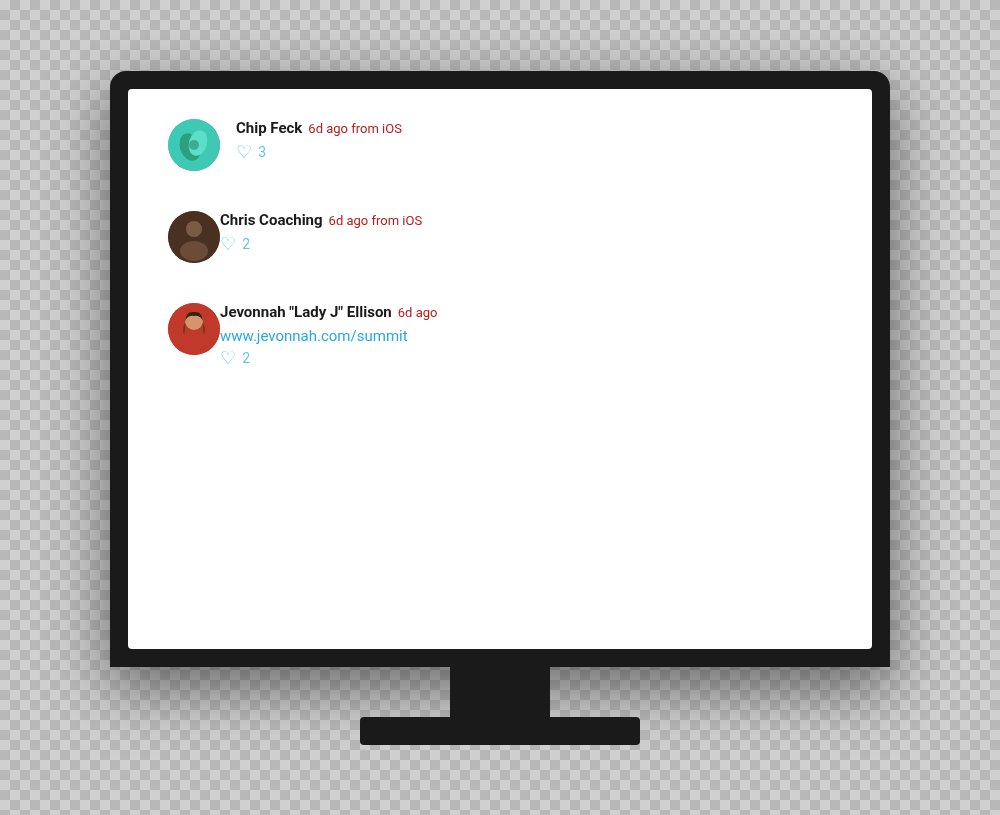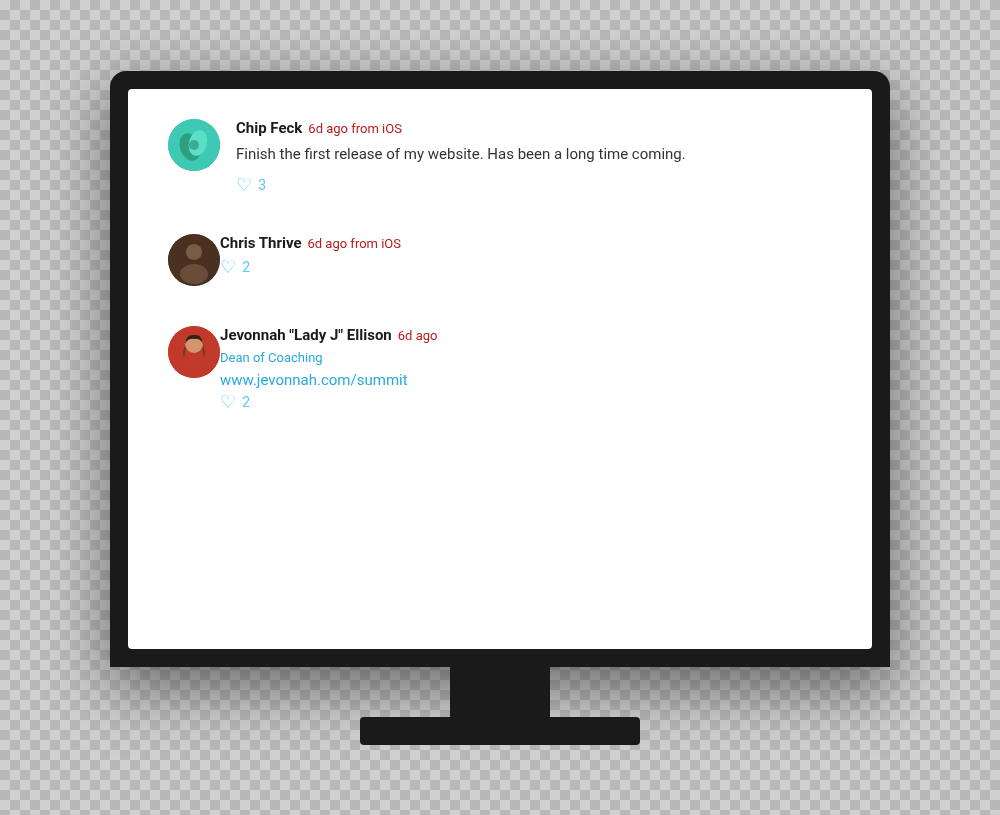--- a/index.html
+++ b/index.html
@@ -196,40 +196,39 @@
             <ellipse cx="22" cy="28" rx="10" ry="14" fill="#2d9e7e" transform="rotate(-20 22 28)"></ellipse>
             <ellipse cx="30" cy="24" rx="9" ry="13" fill="#5bdfc8" transform="rotate(15 30 24)"></ellipse>
             <circle cx="26" cy="26" r="5" fill="#1a7a5e" opacity="0.5"></circle>
           </svg>
         </div>
         <div class="post-content">
           <div class="post-header">
             <span class="author-name">Chip Feck</span>
             <span class="post-meta">6d ago from iOS</span>
           </div>
-          <p class="post-text">Finish the first release of my website. Has been a long time coming.</p>
           <div class="like-row">
             <span class="heart-icon">♡</span>
             <span class="like-count">3</span>
           </div>
         </div>
       </div>
 
       <div class="post">
         <div class="silhouette">
           <svg width="52" height="52" viewBox="0 0 52 52" xmlns="http://www.w3.org/2000/svg">
             <circle cx="26" cy="26" r="26" fill="#4a3020"></circle>
 
             <circle cx="26" cy="18" r="8" fill="#7a5c45"></circle>
             <ellipse cx="26" cy="40" rx="14" ry="10" fill="#6b4c38"></ellipse>
           </svg>
         </div>
         <div class="post-content">
           <div class="post-header">
-            <span class="author-name">Chris Thrive</span>
+            <span class="author-name">Chris Coaching</span>
             <span class="post-meta">6d ago from iOS</span>
           </div>
           <div class="like-row">
             <span class="heart-icon">♡</span>
             <span class="like-count">2</span>
           </div>
         </div>
       </div>
 
       <div class="post">
@@ -243,21 +242,20 @@
             <path d="M 17 20 Q 14 26 16 32 Q 18 20 17 20 Z" fill="#5a3a20"></path>
             <path d="M 35 20 Q 38 26 36 32 Q 34 20 35 20 Z" fill="#5a3a20"></path>
             <ellipse cx="26" cy="40" rx="13" ry="9" fill="#c0392b"></ellipse>
           </svg>
         </div>
         <div class="post-content">
           <div class="post-header">
             <span class="author-name">Jevonnah "Lady J" Ellison</span>
             <span class="post-meta">6d ago</span>
           </div>
-          <div class="author-role">Dean of Coaching</div>
           <a class="post-link" href="#">www.jevonnah.com/summit</a>
           <div class="like-row">
             <span class="heart-icon">♡</span>
             <span class="like-count">2</span>
           </div>
         </div>
       </div>
 
     </div>
   </div>

